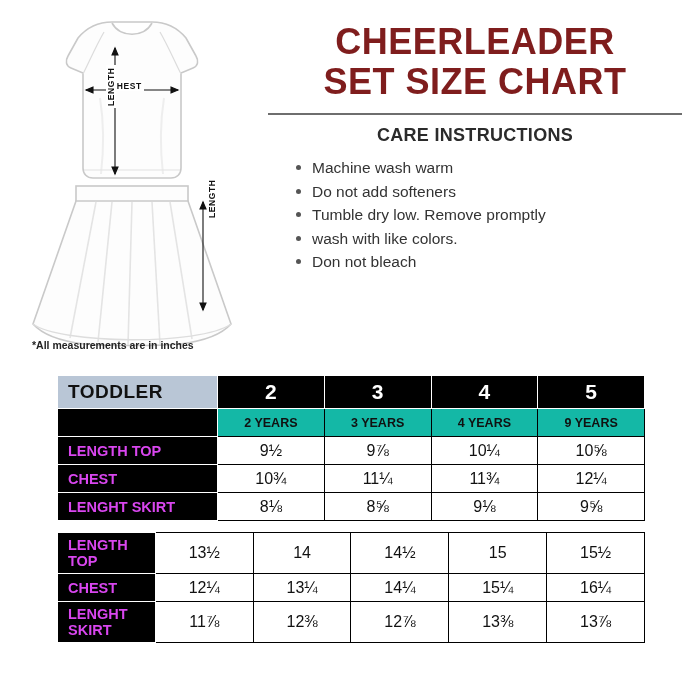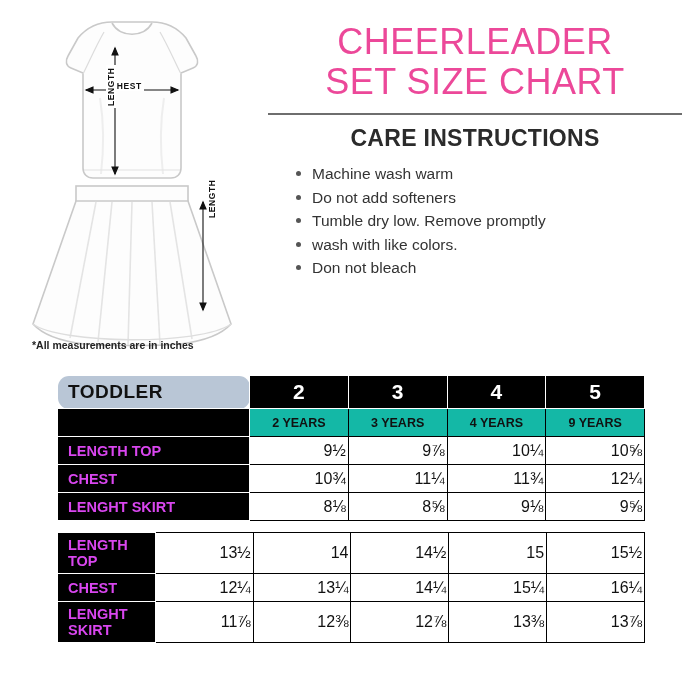--- a/index.html
+++ b/index.html
@@ -27,36 +27,36 @@
     width: 262px;
     position: relative;
   }
   .text-col {
     flex: 1;
     padding-right: 12px;
     padding-top: 14px;
   }
   .title {
     text-align: center;
-    font-weight: normal;
+    font-weight: bold;
     font-size: 36px;
     letter-spacing: 0.5px;
     line-height: 1.1;
-    color: #ec4899;
+    color: #7f1d1d;
   }
   .title .l2 { display: block; }
   .rule {
     border: none;
     border-top: 2px solid #6e6e6e;
     margin: 12px 6px 10px 6px;
   }
   .care-title {
     text-align: center;
     font-weight: bold;
-    font-size: 23px;
+    font-size: 18px;
     color: #2b2b2b;
     letter-spacing: 0.3px;
     margin-bottom: 10px;
   }
   .care-list {
     list-style: none;
     margin: 0;
     padding: 0 0 0 34px;
   }
   .care-list li {
@@ -148,24 +148,23 @@
     font-weight: bold;
     font-size: 14.5px;
     text-align: left;
     padding-left: 10px;
   }
   .cell {
     background: #ffffff;
     color: #111;
     border: 1.5px solid #000;
     font-size: 16px;
-    text-align: right;
   }
   .tbl-gap { height: 11px; }
-  .col-first { width: 192px; border-radius: 11px; }
+  .col-first { width: 160px; }
 </style>
 </head>
 <body>
 
 <div id="page">
 
   <div class="top">
 
     <div class="garment-col">
       <div class="garment-wrap">

